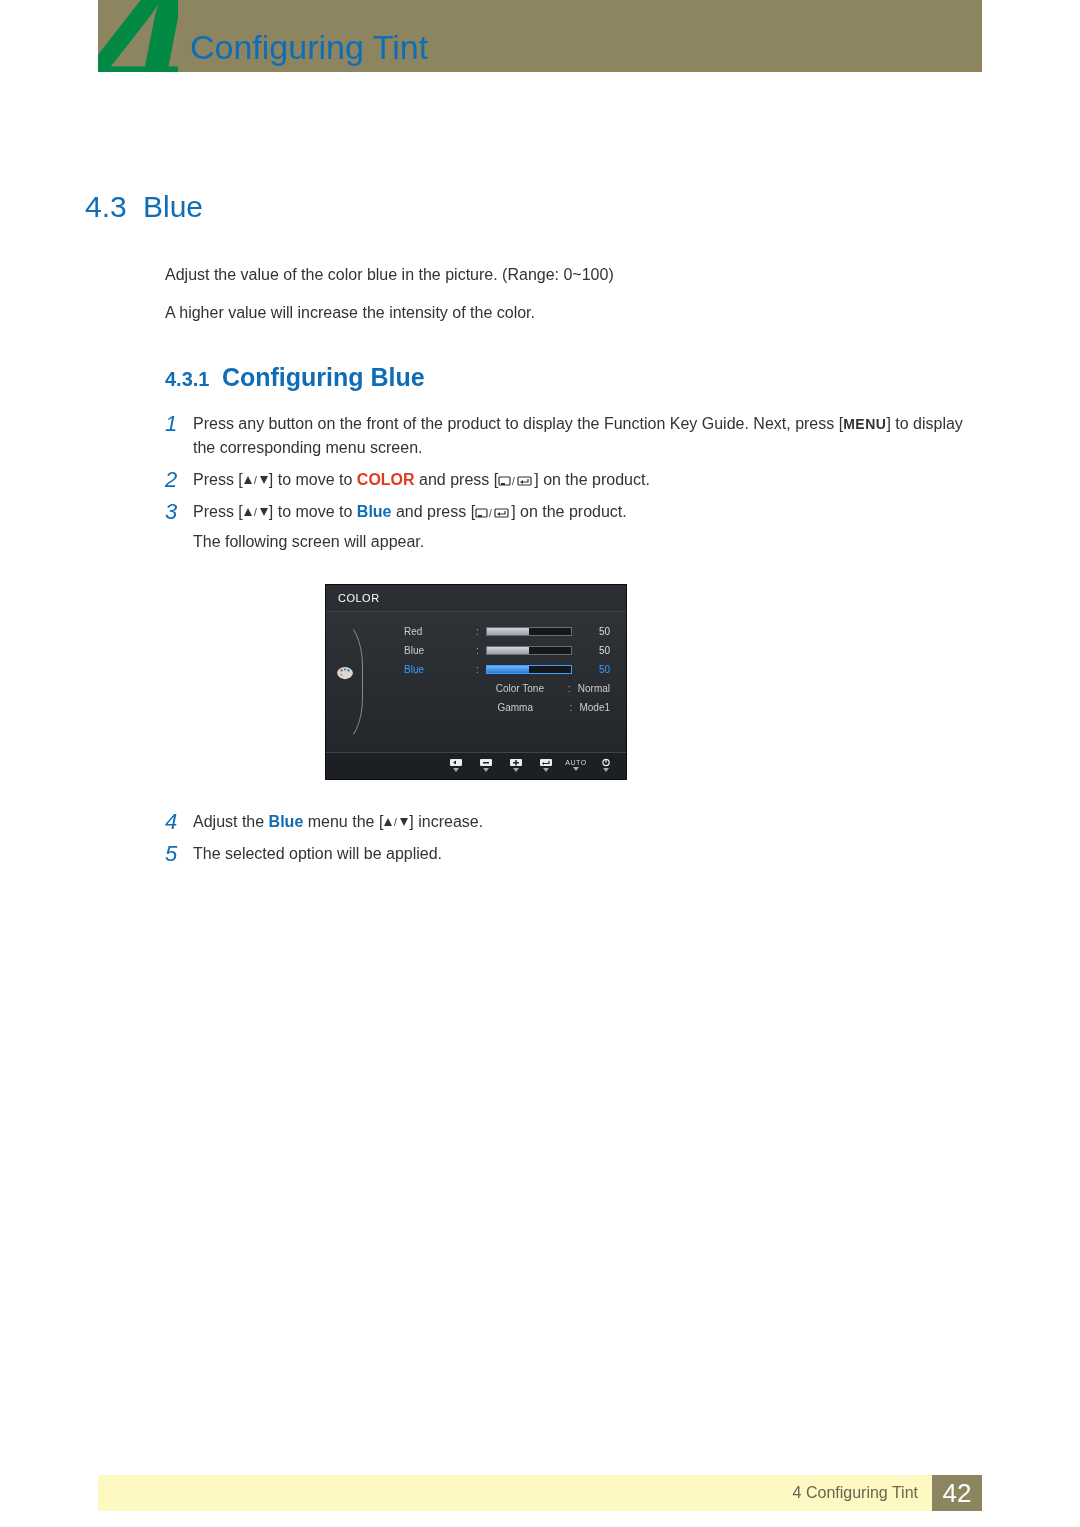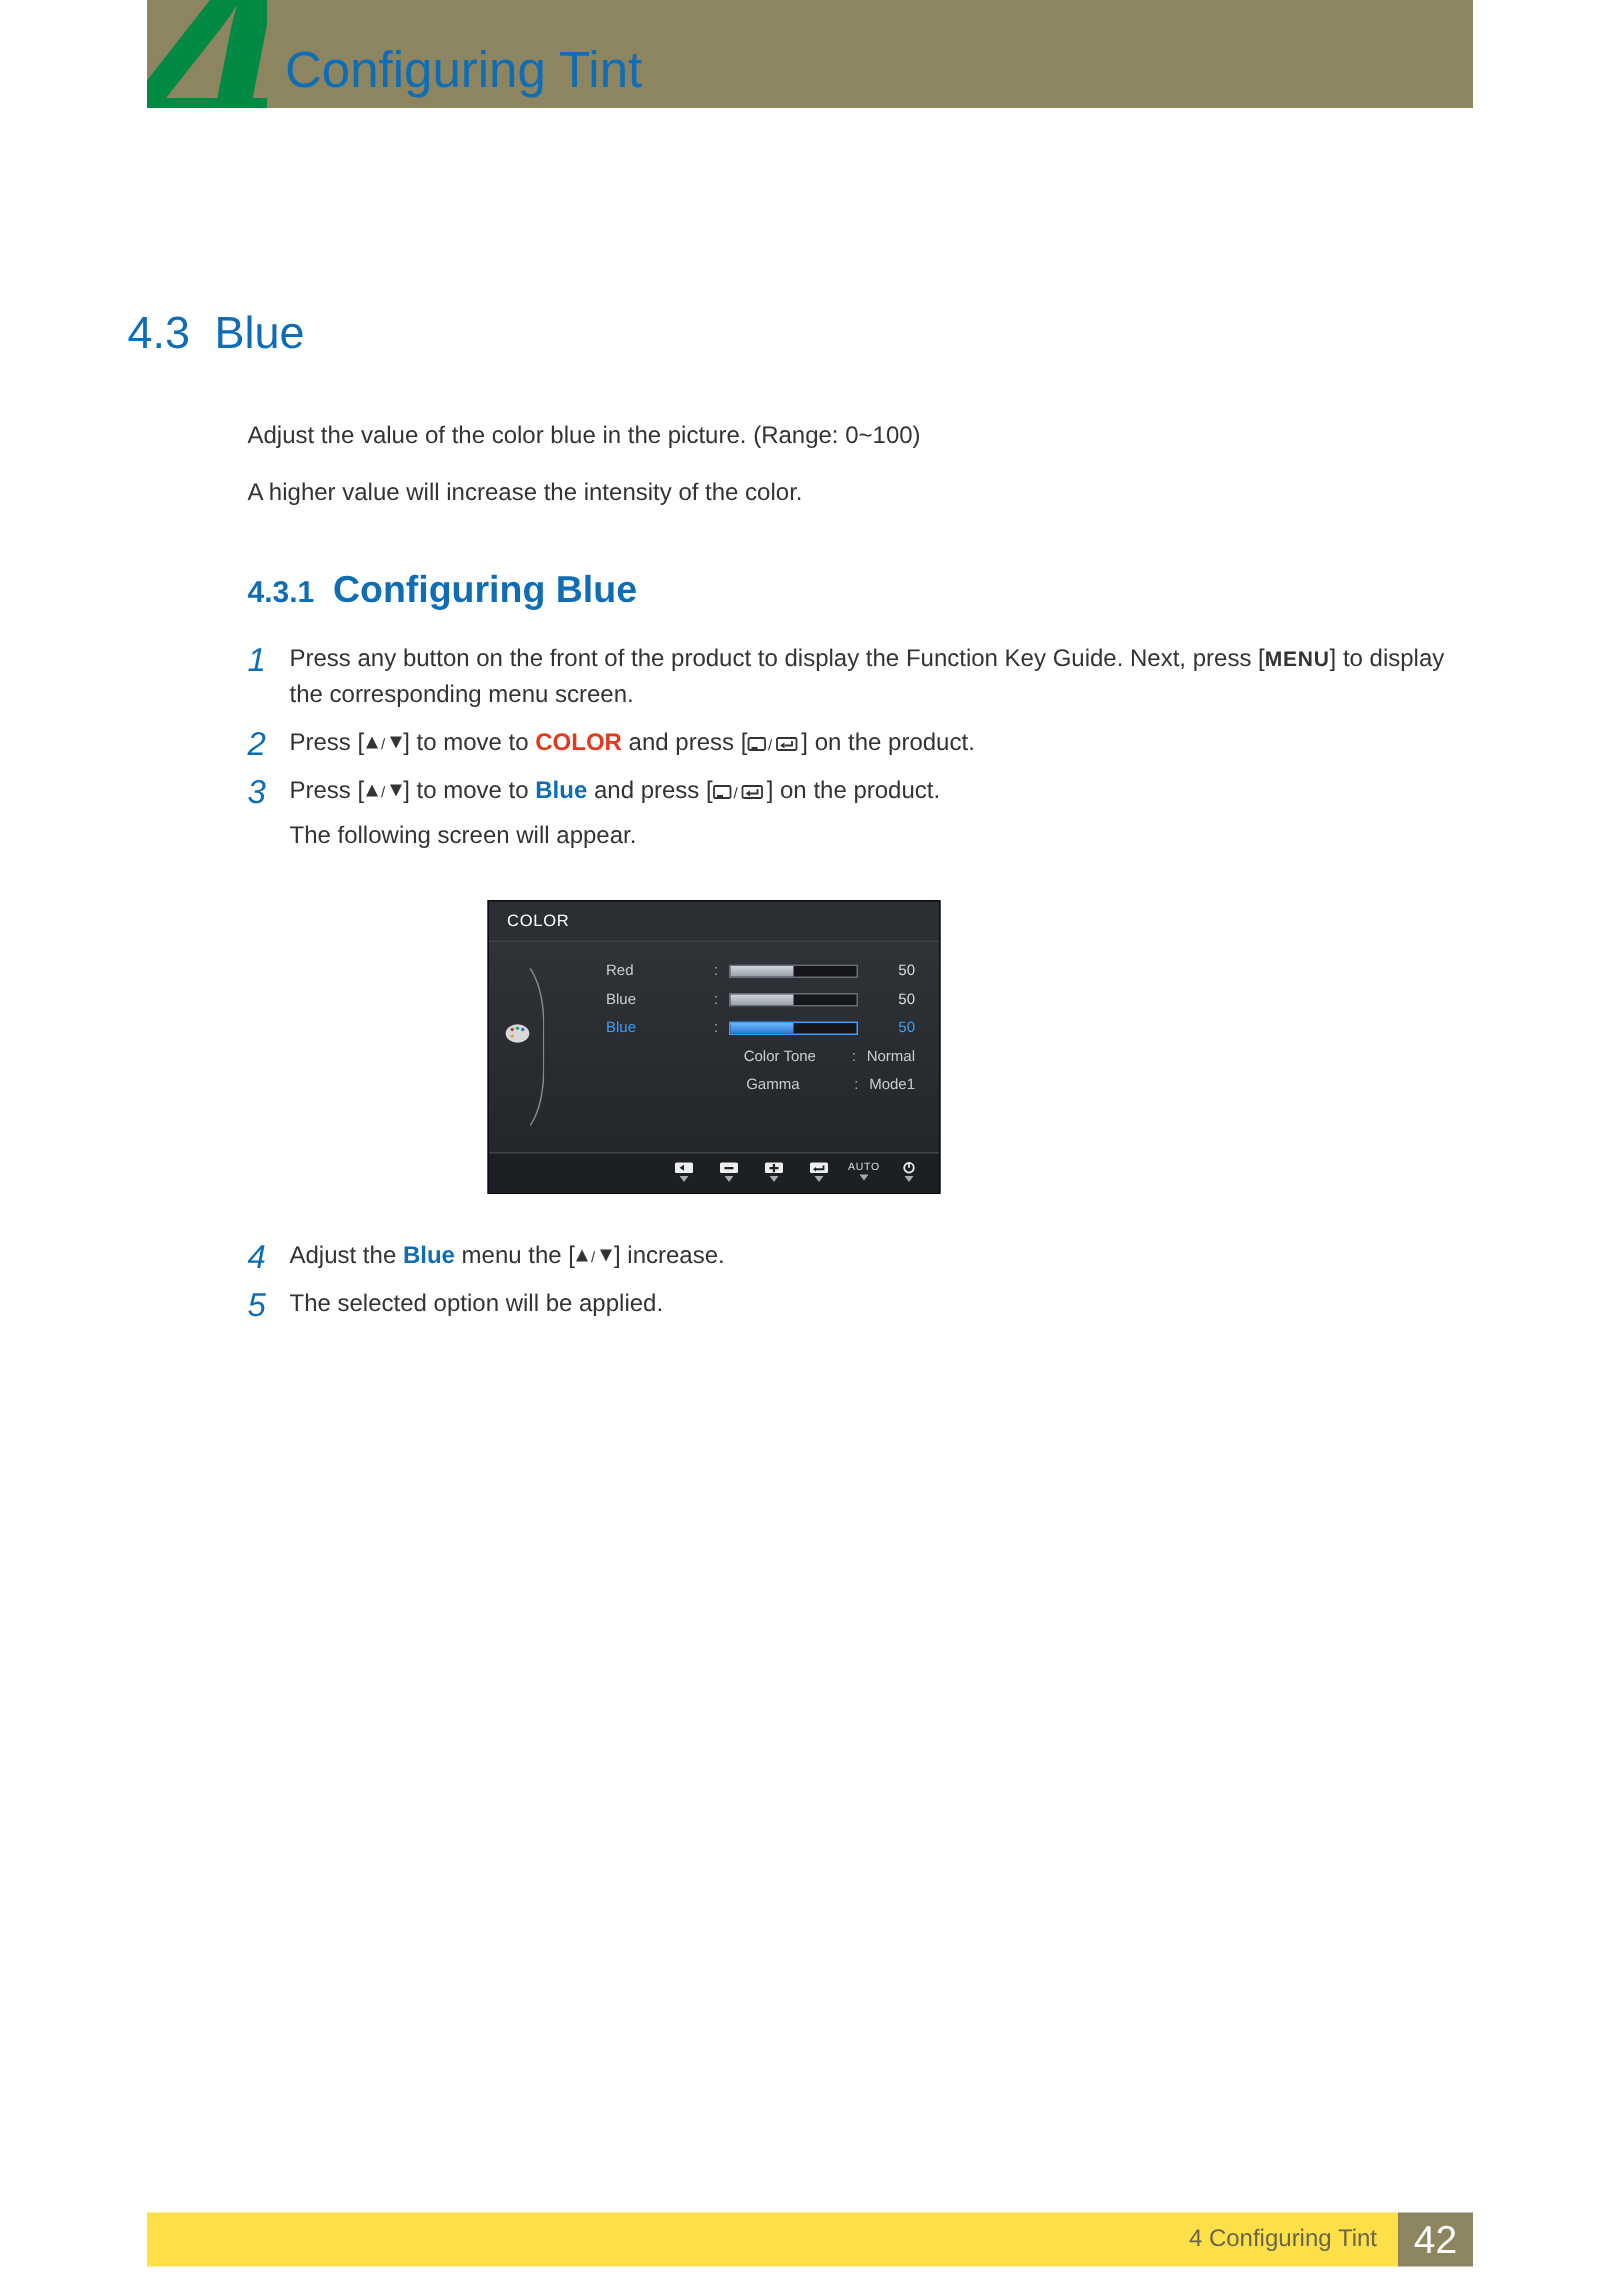--- a/index.html
+++ b/index.html
@@ -50,21 +50,20 @@
   .content {
     position: absolute;
     top: 190px;
     left: 85px;
     width: 880px;
   }
   .section-row {
     display: flex;
     align-items: flex-start;
     margin-bottom: 40px;
-    margin-top: 16px;
   }
   .section-num {
     color: #0f6db6;
     font-size: 30px;
     width: 58px;
     padding-left: 0;
   }
   .section-title {
     color: #0f6db6;
     font-size: 30px;
@@ -211,21 +210,21 @@
     position: absolute;
     left: 98px;
     bottom: 16px;
     height: 36px;
     width: 884px;
     display: flex;
     align-items: stretch;
   }
   .footer-beige {
     flex: 1;
-    background: #fde047;
+    background: #fef9c3;
     display: flex;
     align-items: center;
     justify-content: flex-end;
     padding-right: 14px;
     color: #6a654c;
     font-size: 16px;
   }
   .footer-olive {
     width: 50px;
     background: #8c8560;

